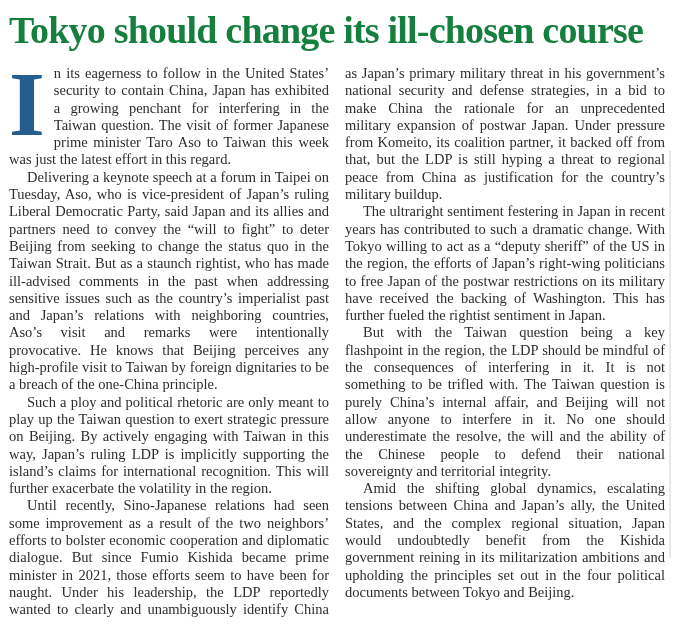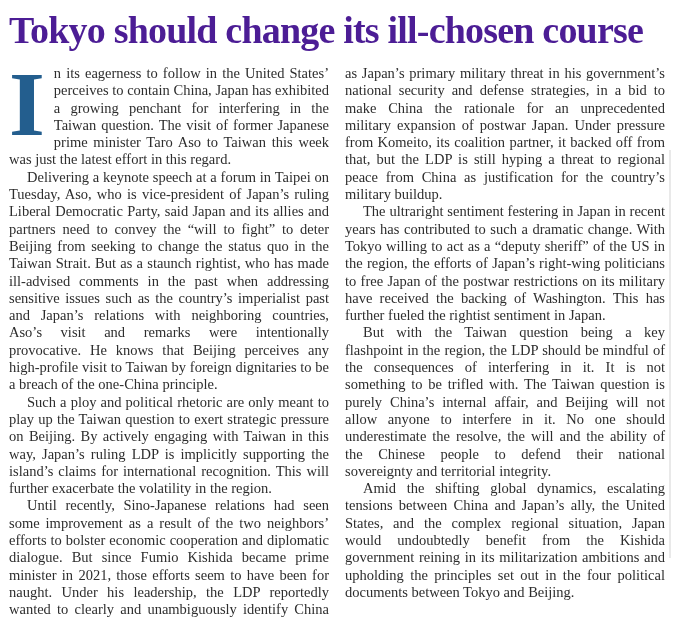--- a/index.html
+++ b/index.html
@@ -20,21 +20,21 @@
     padding: 8px 8px 0 9px;
     background: #ffffff;
     overflow: hidden;
   }
   .headline {
     margin: 0 0 13px 0;
     font-family: "Liberation Serif", "DejaVu Serif", serif;
     font-size: 38px;
     font-weight: 700;
     letter-spacing: -0.8px;
-    color: #4c1d95;
+    color: #15803d;
     white-space: nowrap;
   }
   .article-body {
     column-count: 2;
     column-gap: 16px;
     column-fill: balance;
     text-align: justify;
     font-size: 14.5px;
     line-height: 17.3px;
     color: #2d2d2d;
@@ -68,21 +68,21 @@
   }
 </style>
 </head>
 <body>
 
 <div class="page">
 
   <h1 class="headline">Tokyo should change its ill-chosen course</h1>
 
   <div class="article-body">
-    <p class="para first"><span class="dropcap">I</span><span>n its eagerness to follow in the United States’ perceives to contain China, Japan has exhibited a growing penchant for interfering in the Taiwan question. The visit of former Japanese prime minister Taro Aso to Taiwan this week was just the latest effort in this regard.</span></p>
+    <p class="para first"><span class="dropcap">I</span><span>n its eagerness to follow in the United States’ security to contain China, Japan has exhibited a growing penchant for interfering in the Taiwan question. The visit of former Japanese prime minister Taro Aso to Taiwan this week was just the latest effort in this regard.</span></p>
 
     <p class="para">Delivering a keynote speech at a forum in Taipei on Tuesday, Aso, who is vice-president of Japan’s ruling Liberal Democratic Party, said Japan and its allies and partners need to convey the “will to fight” to deter Beijing from seeking to change the status quo in the Taiwan Strait. But as a staunch rightist, who has made ill-advised comments in the past when addressing sensitive issues such as the country’s imperialist past and Japan’s relations with neighboring countries, Aso’s visit and remarks were intentionally provocative. He knows that Beijing perceives any high-profile visit to Taiwan by foreign dignitaries to be a breach of the one-China principle.</p>
 
     <p class="para">Such a ploy and political rhetoric are only meant to play up the Taiwan question to exert strategic pressure on Beijing. By actively engaging with Taiwan in this way, Japan’s ruling LDP is implicitly supporting the island’s claims for international recognition. This will further exacerbate the volatility in the region.</p>
 
     <p class="para">Until recently, Sino-Japanese relations had seen some improvement as a result of the two neighbors’ efforts to bolster economic cooperation and diplomatic dialogue. But since Fumio Kishida became prime minister in 2021, those efforts seem to have been for naught. Under his leadership, the LDP reportedly wanted to clearly and unambiguously identify China as Japan’s primary military threat in his government’s national security and defense strategies, in a bid to make China the rationale for an unprecedented military expansion of postwar Japan. Under pressure from Komeito, its coalition partner, it backed off from that, but the LDP is still hyping a threat to regional peace from China as justification for the country’s military buildup.</p>
 
     <p class="para">The ultraright sentiment festering in Japan in recent years has contributed to such a dramatic change. With Tokyo willing to act as a “deputy sheriff” of the US in the region, the efforts of Japan’s right-wing politicians to free Japan of the postwar restrictions on its military have received the backing of Washington. This has further fueled the rightist sentiment in Japan.</p>
 
     <p class="para">But with the Taiwan question being a key flashpoint in the region, the LDP should be mindful of the consequences of interfering in it. It is not something to be trifled with. The Taiwan question is purely China’s internal affair, and Beijing will not allow anyone to interfere in it. No one should underestimate the resolve, the will and the ability of the Chinese people to defend their national sovereignty and territorial integrity.</p>

